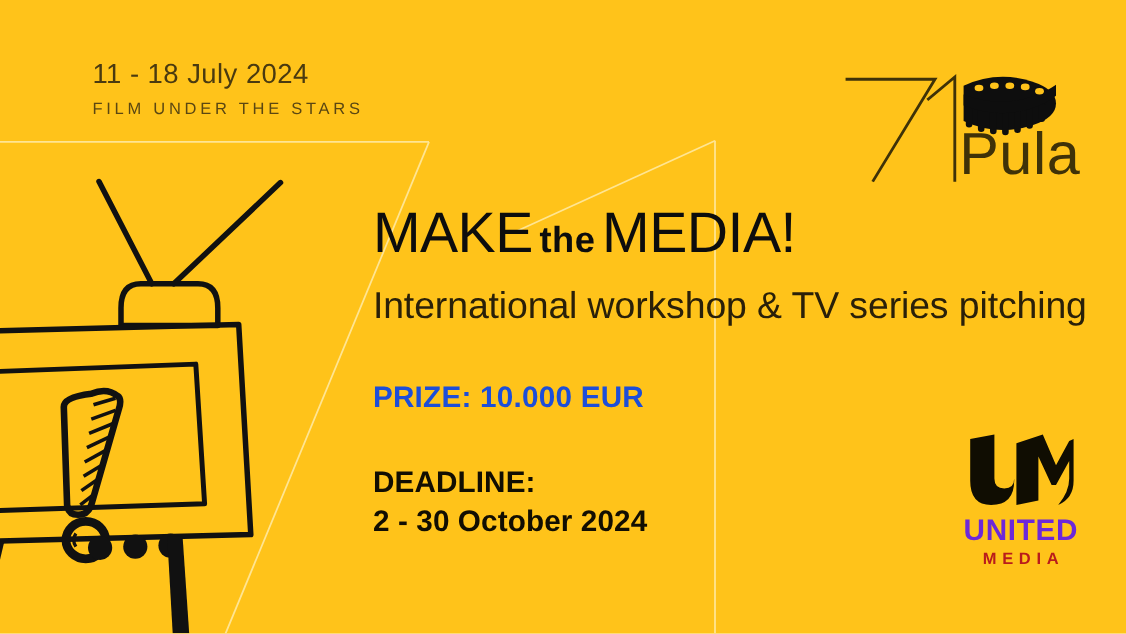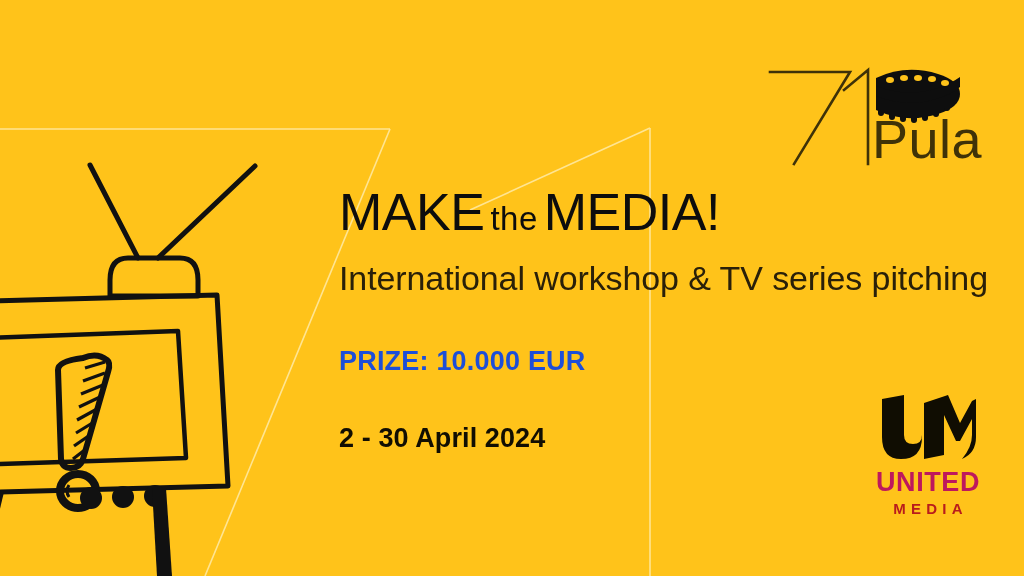--- a/index.html
+++ b/index.html
@@ -82,21 +82,21 @@
     line-height: 1;
     color: #0d0d0d;
   }
   #headline .word-strong {
     font-size: 52px;
     font-weight: 400;
     letter-spacing: -0.5px;
   }
   #headline .word-small {
     font-size: 33px;
-    font-weight: 400;
+    font-weight: 700;
     letter-spacing: 0.5px;
     padding: 0 6px;
   }
   #subheadline {
     margin-top: 21px;
     font-size: 34px;
     font-weight: 400;
     color: #2a2009;
     white-space: nowrap;
     letter-spacing: -0.1px;
@@ -127,21 +127,21 @@
     left: 862px;
     top: 393px;
     width: 132px;
     text-align: center;
   }
   #um-monogram { display: block; margin: 0 auto; }
   #um-name {
     margin-top: 6px;
     font-size: 27px;
     font-weight: 700;
-    color: #be185d;
+    color: #6d28d9;
     letter-spacing: 0.6px;
     line-height: 1;
   }
   #um-sub {
     margin-top: 5px;
     font-size: 15px;
     font-weight: 700;
     color: #b91c1c;
     letter-spacing: 5.2px;
     line-height: 1;
@@ -196,20 +196,24 @@
       <circle cx="163" cy="357" r="11"></circle>
       <circle cx="195" cy="356" r="11"></circle>
     </g>
 
     <g fill="#111111">
       <path d="M30 352 L44 352 L24 436 L9 436 Z"></path>
       <path d="M192 348 L206 348 L212 436 L197 436 Z"></path>
     </g>
   </svg>
 
+  <div id="date-block">
+    <div id="festival-dates">11 - 18 July 2024</div>
+    <div id="festival-tagline">FILM UNDER THE STARS</div>
+  </div>
 
   <div id="pula-logo">
     <svg viewBox="0 0 230 110" width="230" height="110">
 
       <path d="M12 16 L92 16 L36 108" fill="none" stroke="#3f3208" stroke-width="2.6" stroke-linecap="square" stroke-linejoin="miter"></path>
 
       <path d="M86 34 L110 14 L110 108" fill="none" stroke="#3f3208" stroke-width="2.6" stroke-linecap="square" stroke-linejoin="miter"></path>
 
       <g fill="#0e0e0e">
         <path d="M118 22 q30 -14 62 -4 q22 7 22 20 q0 13 -22 20 q-32 10 -62 -4 z"></path>
@@ -237,21 +241,22 @@
   </div>
 
   <div id="main-copy">
     <div id="headline"><span class="word-strong">MAKE</span><span class="word-small">the</span><span class="word-strong">MEDIA!</span></div>
 
     <div id="subheadline">International workshop &amp; TV series pitching</div>
 
     <div id="prize-line">PRIZE: 10.000 EUR</div>
 
     <div id="deadline-block">
-      <div class="dl-row">2 - 30 April 2024</div>
+      <div class="dl-row">DEADLINE:</div>
+      <div class="dl-row">2 - 30 October 2024</div>
     </div>
   </div>
 
   <div id="united-media-logo">
     <svg id="um-monogram" viewBox="0 0 112 70" width="112" height="70">
       <g fill="#100d02">
 
         <path d="M10 6 L32 2 L32 42 q0 9 9 9 q9 0 9 -9 L50 2 L50 44
                  q0 22 -21 22 q-19 0 -19 -22 Z"></path>
 

